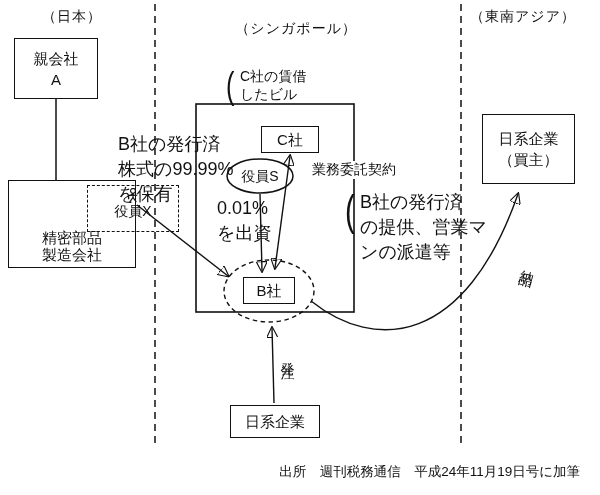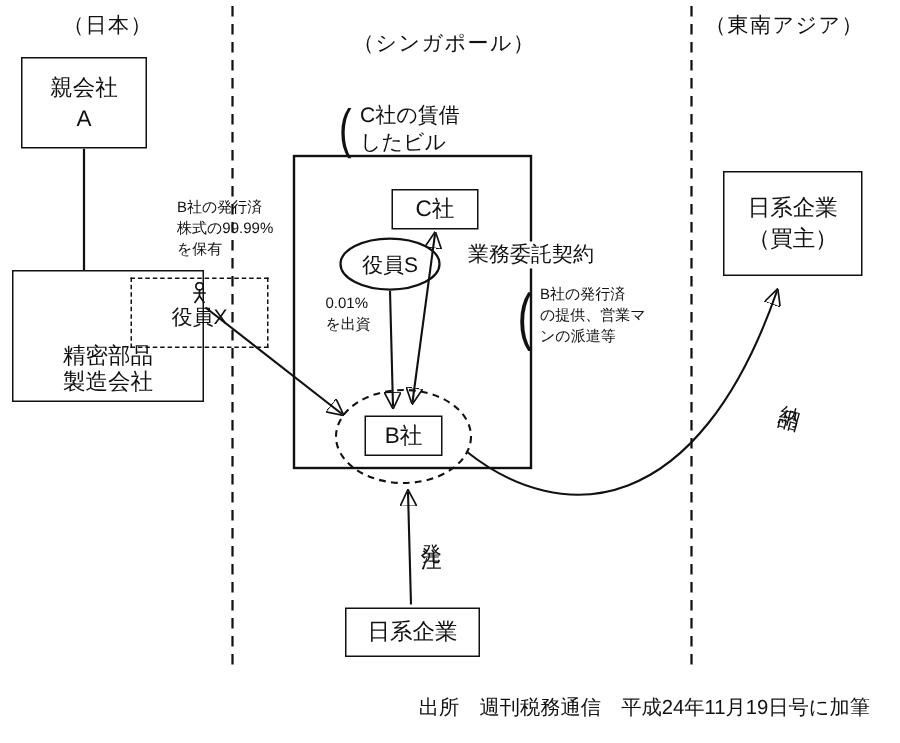--- a/index.html
+++ b/index.html
@@ -15,21 +15,21 @@
   .box{
     position:absolute;border:1.6px solid #111;background:#fff;
     display:flex;flex-direction:column;align-items:center;justify-content:center;
     text-align:center;font-size:15px;line-height:1.4;
   }
   .dashbox{
     position:absolute;border:1.5px dashed #111;background:transparent;
     display:flex;flex-direction:column;align-items:center;justify-content:flex-start;
     padding-top:2px;font-size:14px;line-height:1.2;margin-left:47px;
   }
-  .note{font-size:10px;line-height:1.4}
+  .note{font-size:18px;line-height:1.4}
   .note span{display:block}
   .vtext{writing-mode:vertical-rl;text-orientation:upright;font-size:14px;letter-spacing:3px;line-height:1}
   .paren{display:inline-block;font-weight:400;line-height:1;transform:scaleX(.7);transform-origin:left top}
   .whitebg{background:#fff;padding:0 2px}
   svg line,svg path,svg rect,svg ellipse{stroke:#111;fill:none}
 </style>
 </head>
 <body>
 
 <div class="stage">

